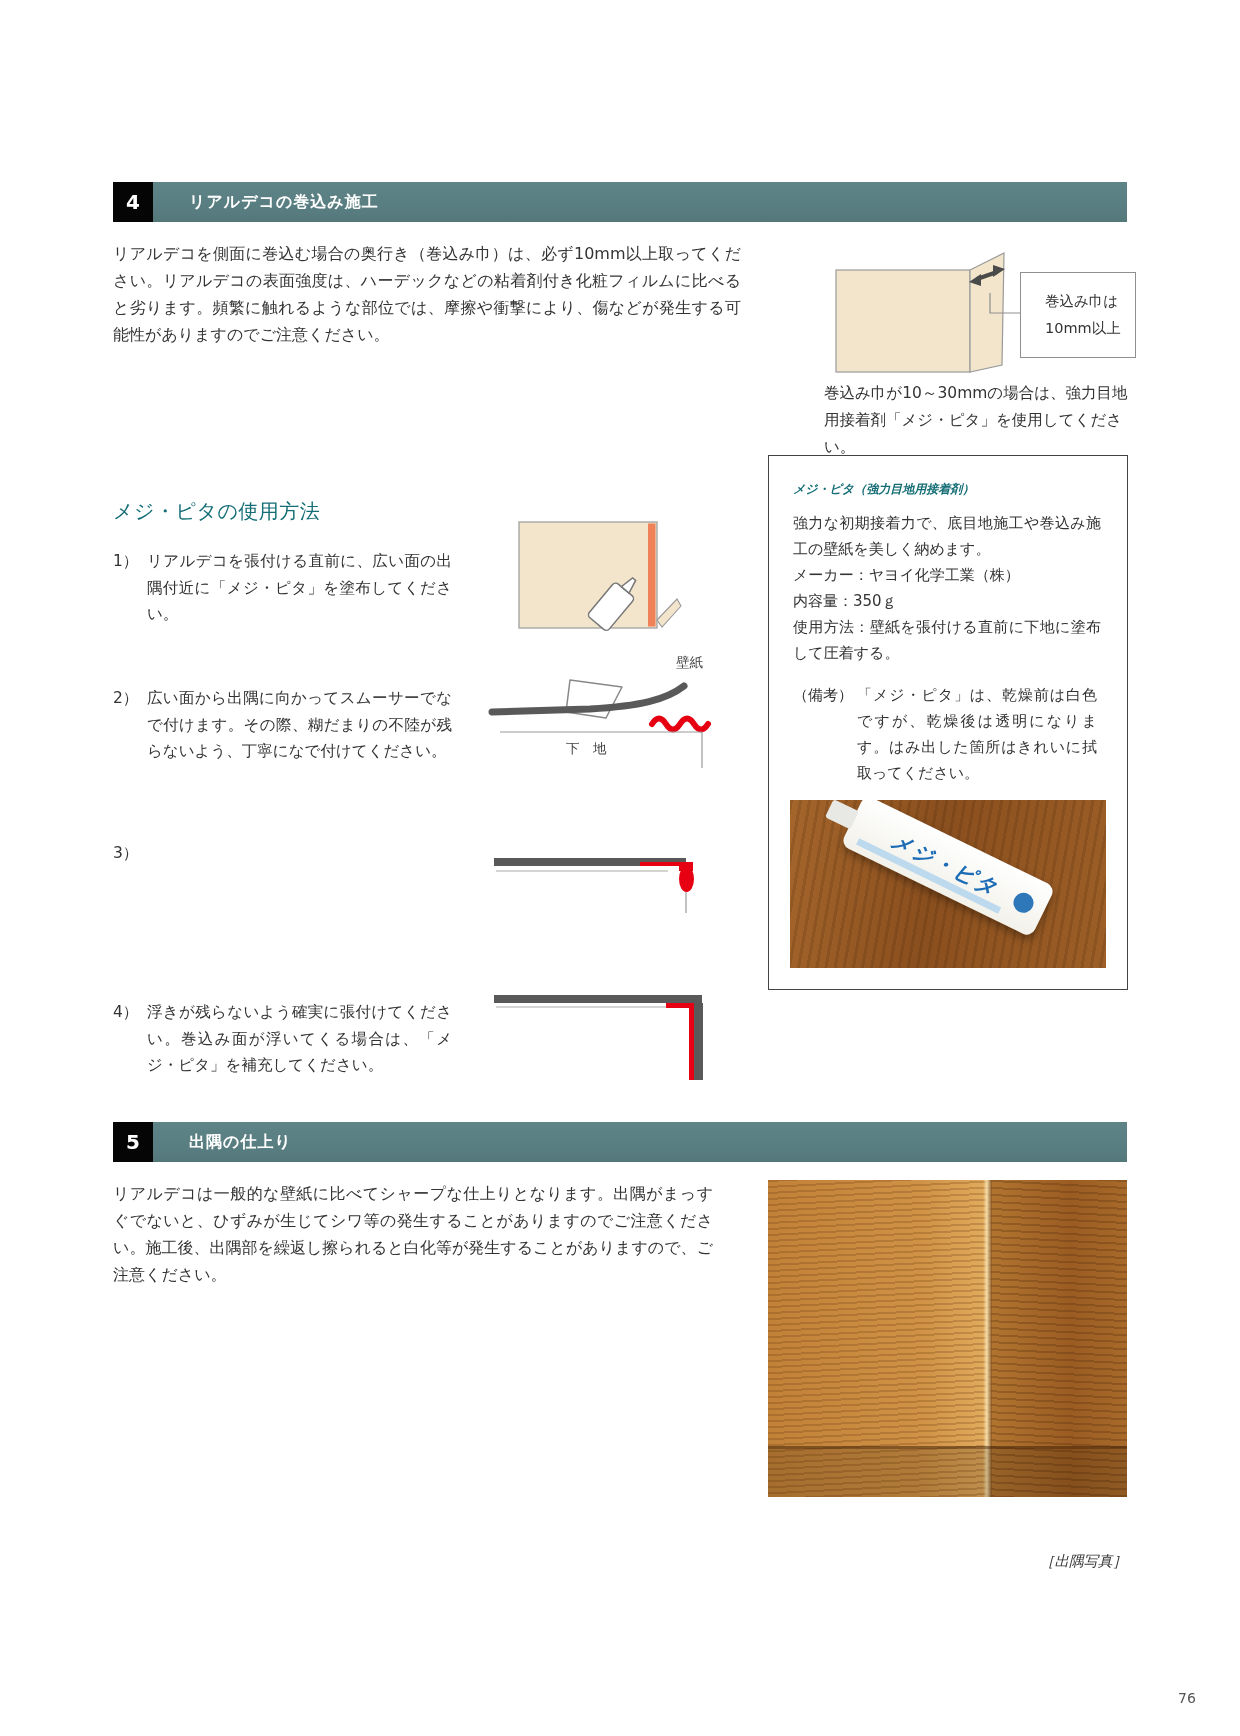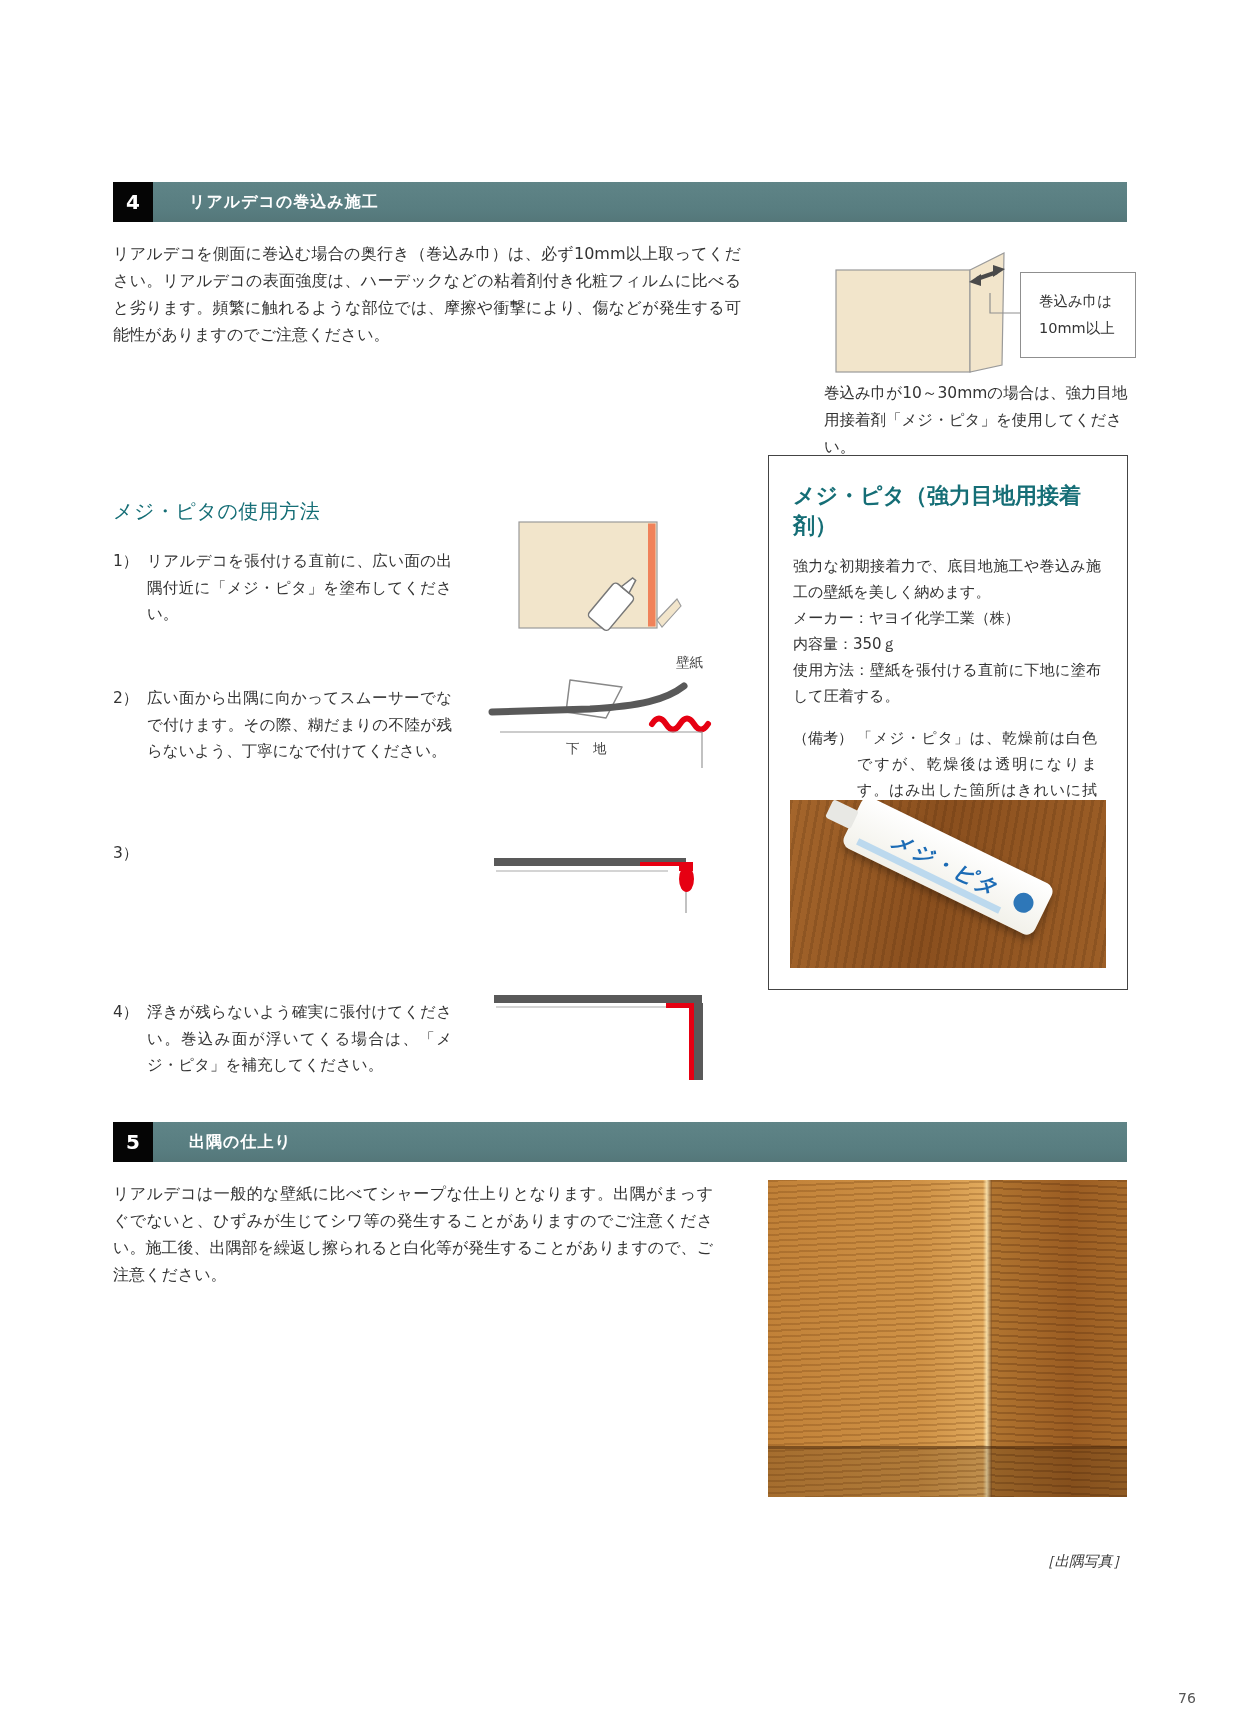--- a/index.html
+++ b/index.html
@@ -27,30 +27,30 @@
   .cap{position:absolute;font-size:15.5px;line-height:27px;color:#333;}
   .teal-h{position:absolute;font-size:20px;font-weight:normal;color:#156e76;letter-spacing:.5px;}
   .step{position:absolute;left:113px;width:345px;display:flex;font-size:15.5px;line-height:26.5px;color:#333;}
   .step-num{flex:0 0 34px;}
   .step-text{width:305px;text-align:justify;}
   .small-label{position:absolute;font-size:13.5px;color:#444;}
   .label-box{
     position:absolute;left:1020px;top:272px;width:116px;height:86px;
     border:1px solid #8f8f8f;background:#fff;
     display:flex;flex-direction:column;justify-content:center;
-    padding-left:18px;box-sizing:border-box;
+    padding-left:24px;box-sizing:border-box;
     font-size:14.5px;line-height:27px;color:#333;
   }
   
   .info-box{
     position:absolute;left:768px;top:455px;width:360px;height:535px;
     border:1px solid #444;background:#fff;box-sizing:border-box;
     padding:25px 26px 0 24px;
   }
-  .info-title{font-size:22px;font-weight:bold;color:#156e76;margin-bottom:12px;}
+  .info-title{font-size:12px;font-weight:bold;color:#156e76;margin-bottom:12px;font-style:italic;}
   .info-line{font-size:15px;line-height:26px;color:#333;text-align:justify;}
   .info-note{display:flex;margin-top:16px;font-size:15px;line-height:26px;color:#333;}
   .info-note-label{flex:0 0 64px;}
   .info-note-text{width:240px;text-align:justify;}
   .p-photo{
     position:absolute;left:790px;top:800px;width:316px;height:168px;
     background:
       repeating-linear-gradient(100deg,rgba(60,30,5,.16) 0 3px,rgba(255,255,255,0) 3px 9px),
       linear-gradient(100deg,#a5662c 0%,#8a4f1e 45%,#9d5f27 100%);
     overflow:hidden;

